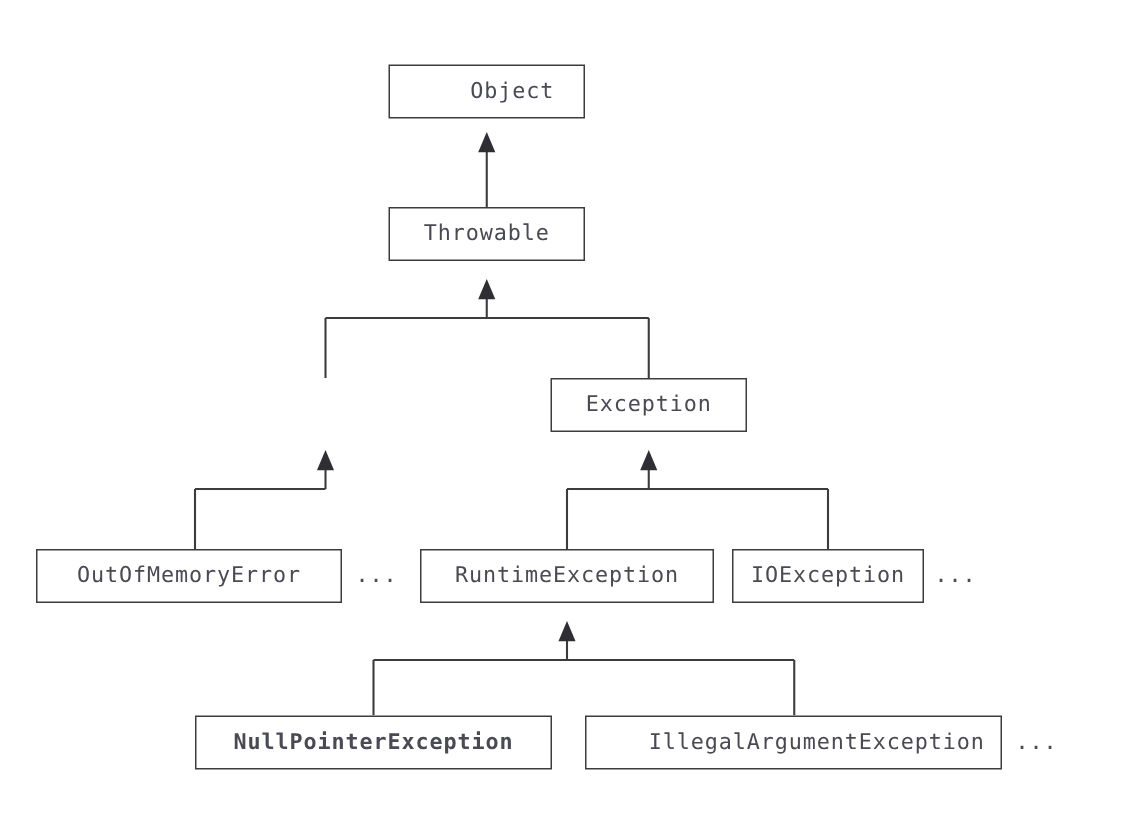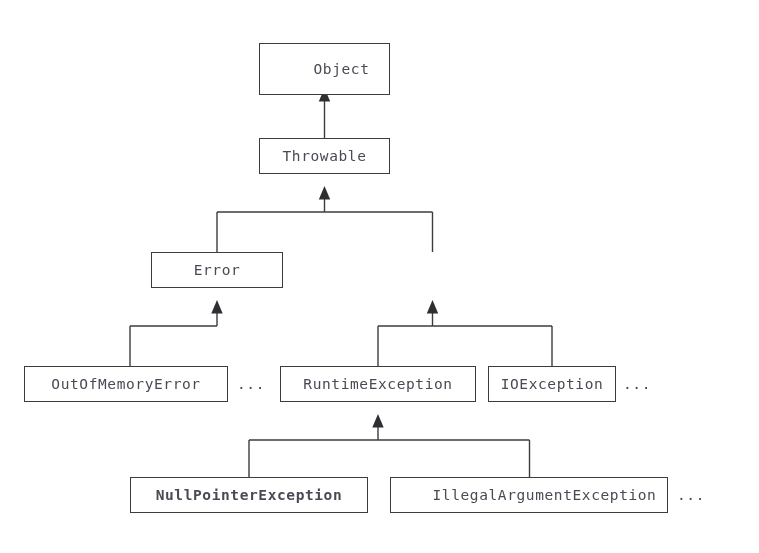--- a/index.html
+++ b/index.html
@@ -87,32 +87,32 @@
 
     <g>
       <path d="M 378 426 L 378 440" stroke="#3c3c3c" stroke-width="1.4" fill="none"></path>
       <path d="M 249 440 L 529.5 440" stroke="#3c3c3c" stroke-width="1.4" fill="none"></path>
       <path d="M 249 440 L 249 477" stroke="#3c3c3c" stroke-width="1.4" fill="none"></path>
       <path d="M 529.5 440 L 529.5 477" stroke="#3c3c3c" stroke-width="1.4" fill="none"></path>
       <polygon points="378,414 372.3,427.5 383.7,427.5" fill="#2f2f33"></polygon>
     </g>
   </svg>
 
-  <div class="node-box" style="left:259px; top:43px; width:131px; height:52px;padding-left:34px;">
+  <div class="node-box" style="left:259px; top:43px; width:131px; height:36px;padding-left:34px;">
     <span>Object</span>
   </div>
 
   <div class="node-box" style="left:259px; top:138px; width:131px; height:36px;text-align:right;">
     <span>Throwable</span>
   </div>
 
-  <div class="node-box" style="left:151px; top:252px; width:132px; height:36px;">
-    <span>Error</span>
+
+  <div class="node-box" style="left:367px; top:252px; width:131px; height:36px;">
+    <span>Exception</span>
   </div>
-
 
   <div class="node-box" style="left:24px; top:366px; width:204px; height:36px;">
     <span>OutOfMemoryError</span>
   </div>
 
   <div class="node-box" style="left:488px; top:366px; width:128px; height:36px;">
     <span>IOException</span>
   </div>
 
   <div class="node-box" style="left:280px; top:366px; width:196px; height:36px;">

